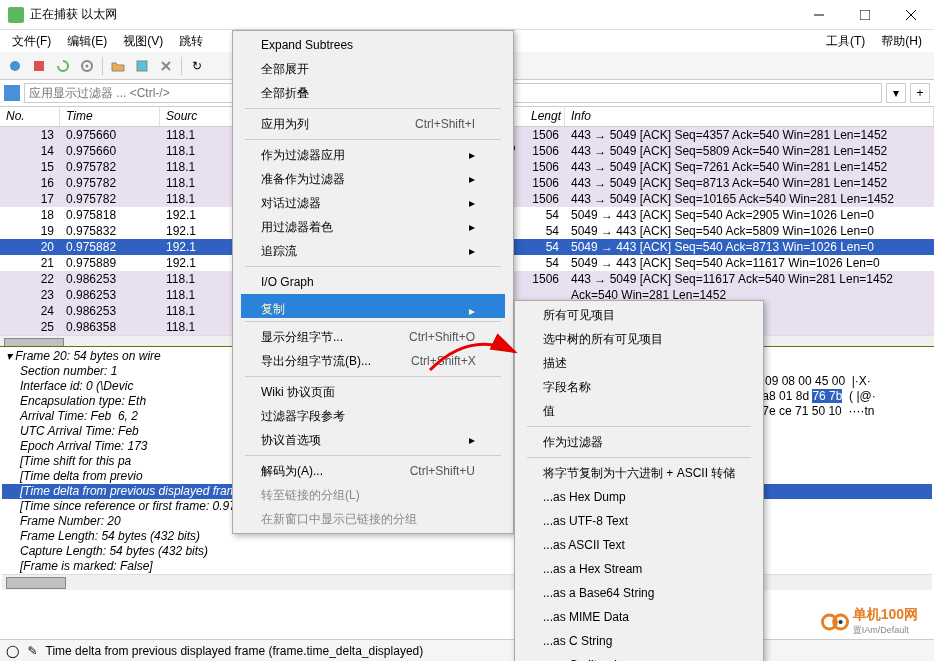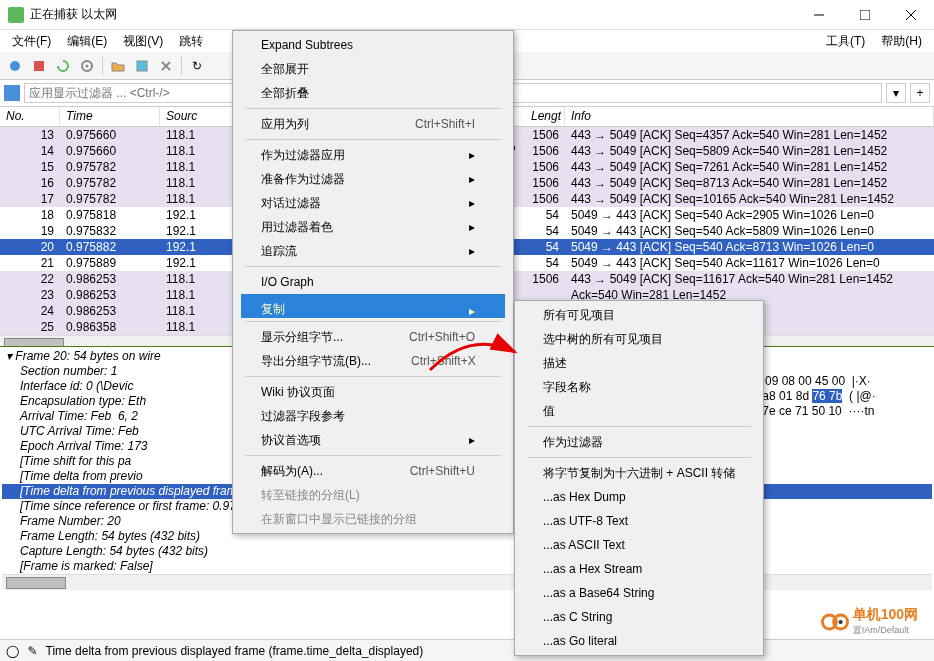--- a/index.html
+++ b/index.html
@@ -430,20 +430,23 @@
     <div class="item">
       <span>...as ASCII Text</span>
     </div>
     <div class="item">
       <span>...as a Hex Stream</span>
     </div>
     <div class="item">
       <span>...as a Base64 String</span>
     </div>
     <div class="item">
+      <span>...as MIME Data</span>
+    </div>
+    <div class="item">
       <span>...as C String</span>
     </div>
     <div class="item">
       <span>...as Go literal</span>
     </div>
   </div>
 
 <svg class="arrow-annot" style="left:420px; top:310px;" width="110" height="70">
   <defs>
       <marker id="ah" markerWidth="10" markerHeight="10" refX="8" refY="3" orient="auto">

